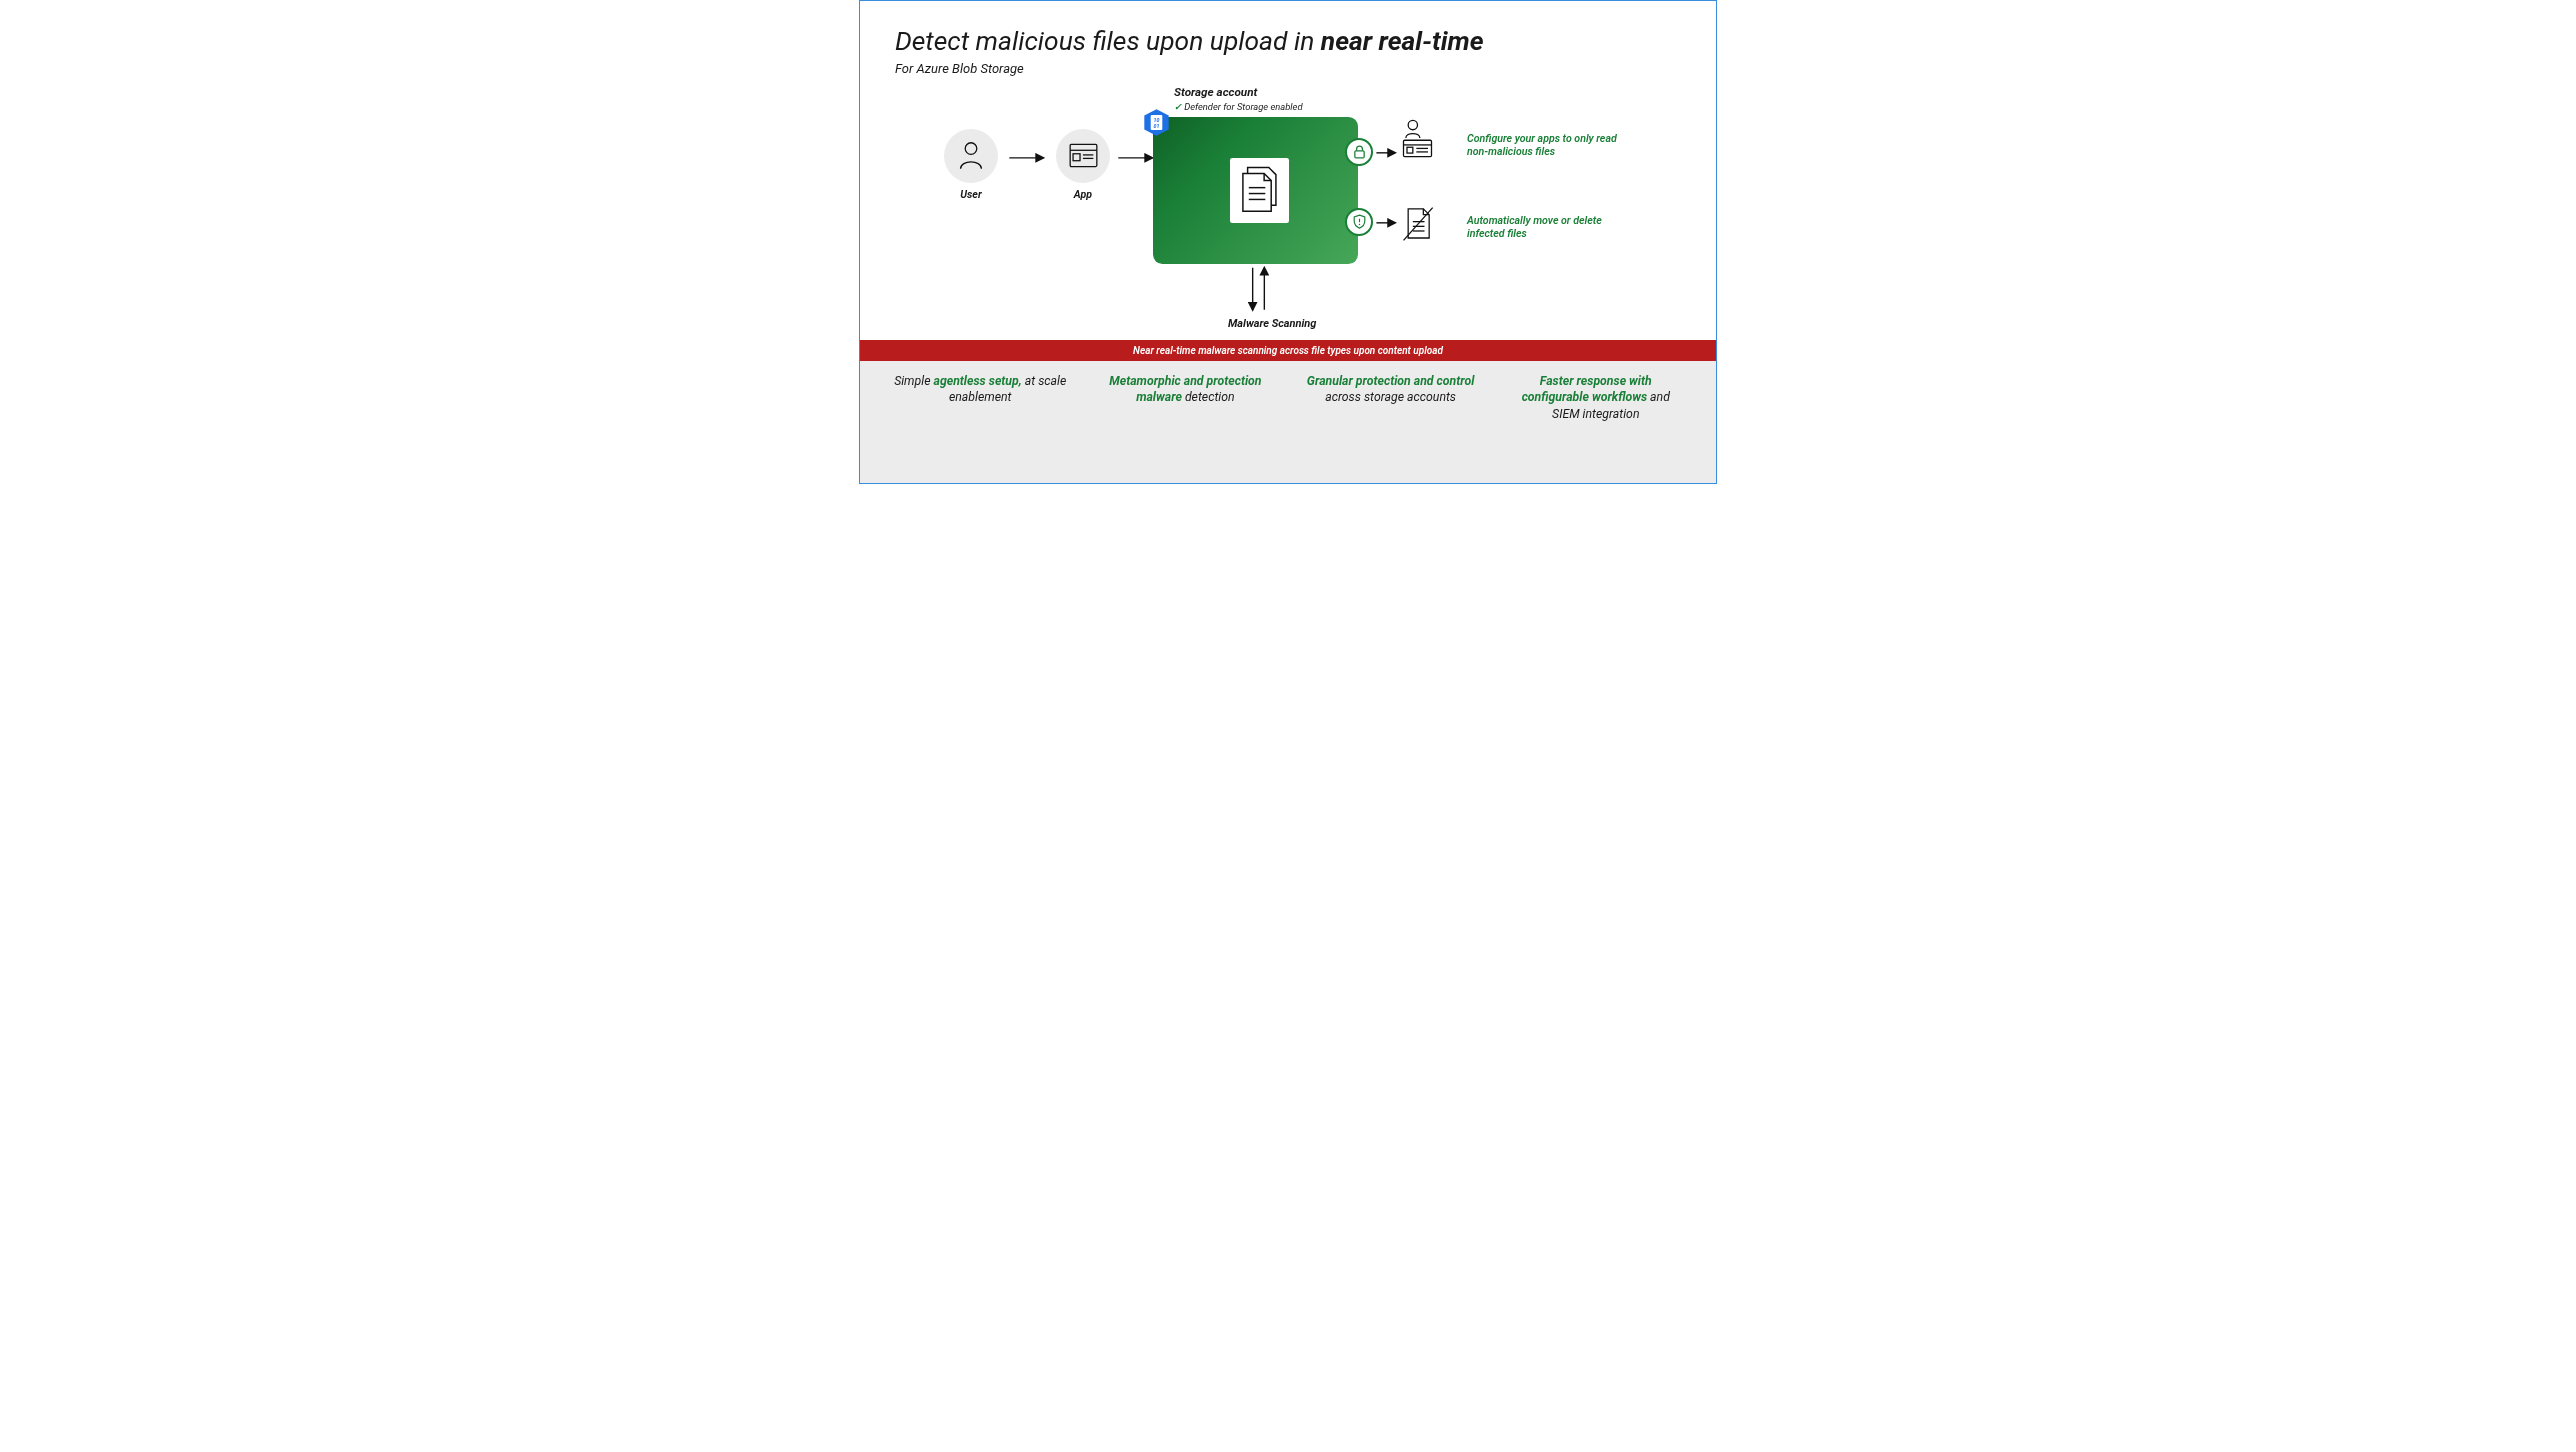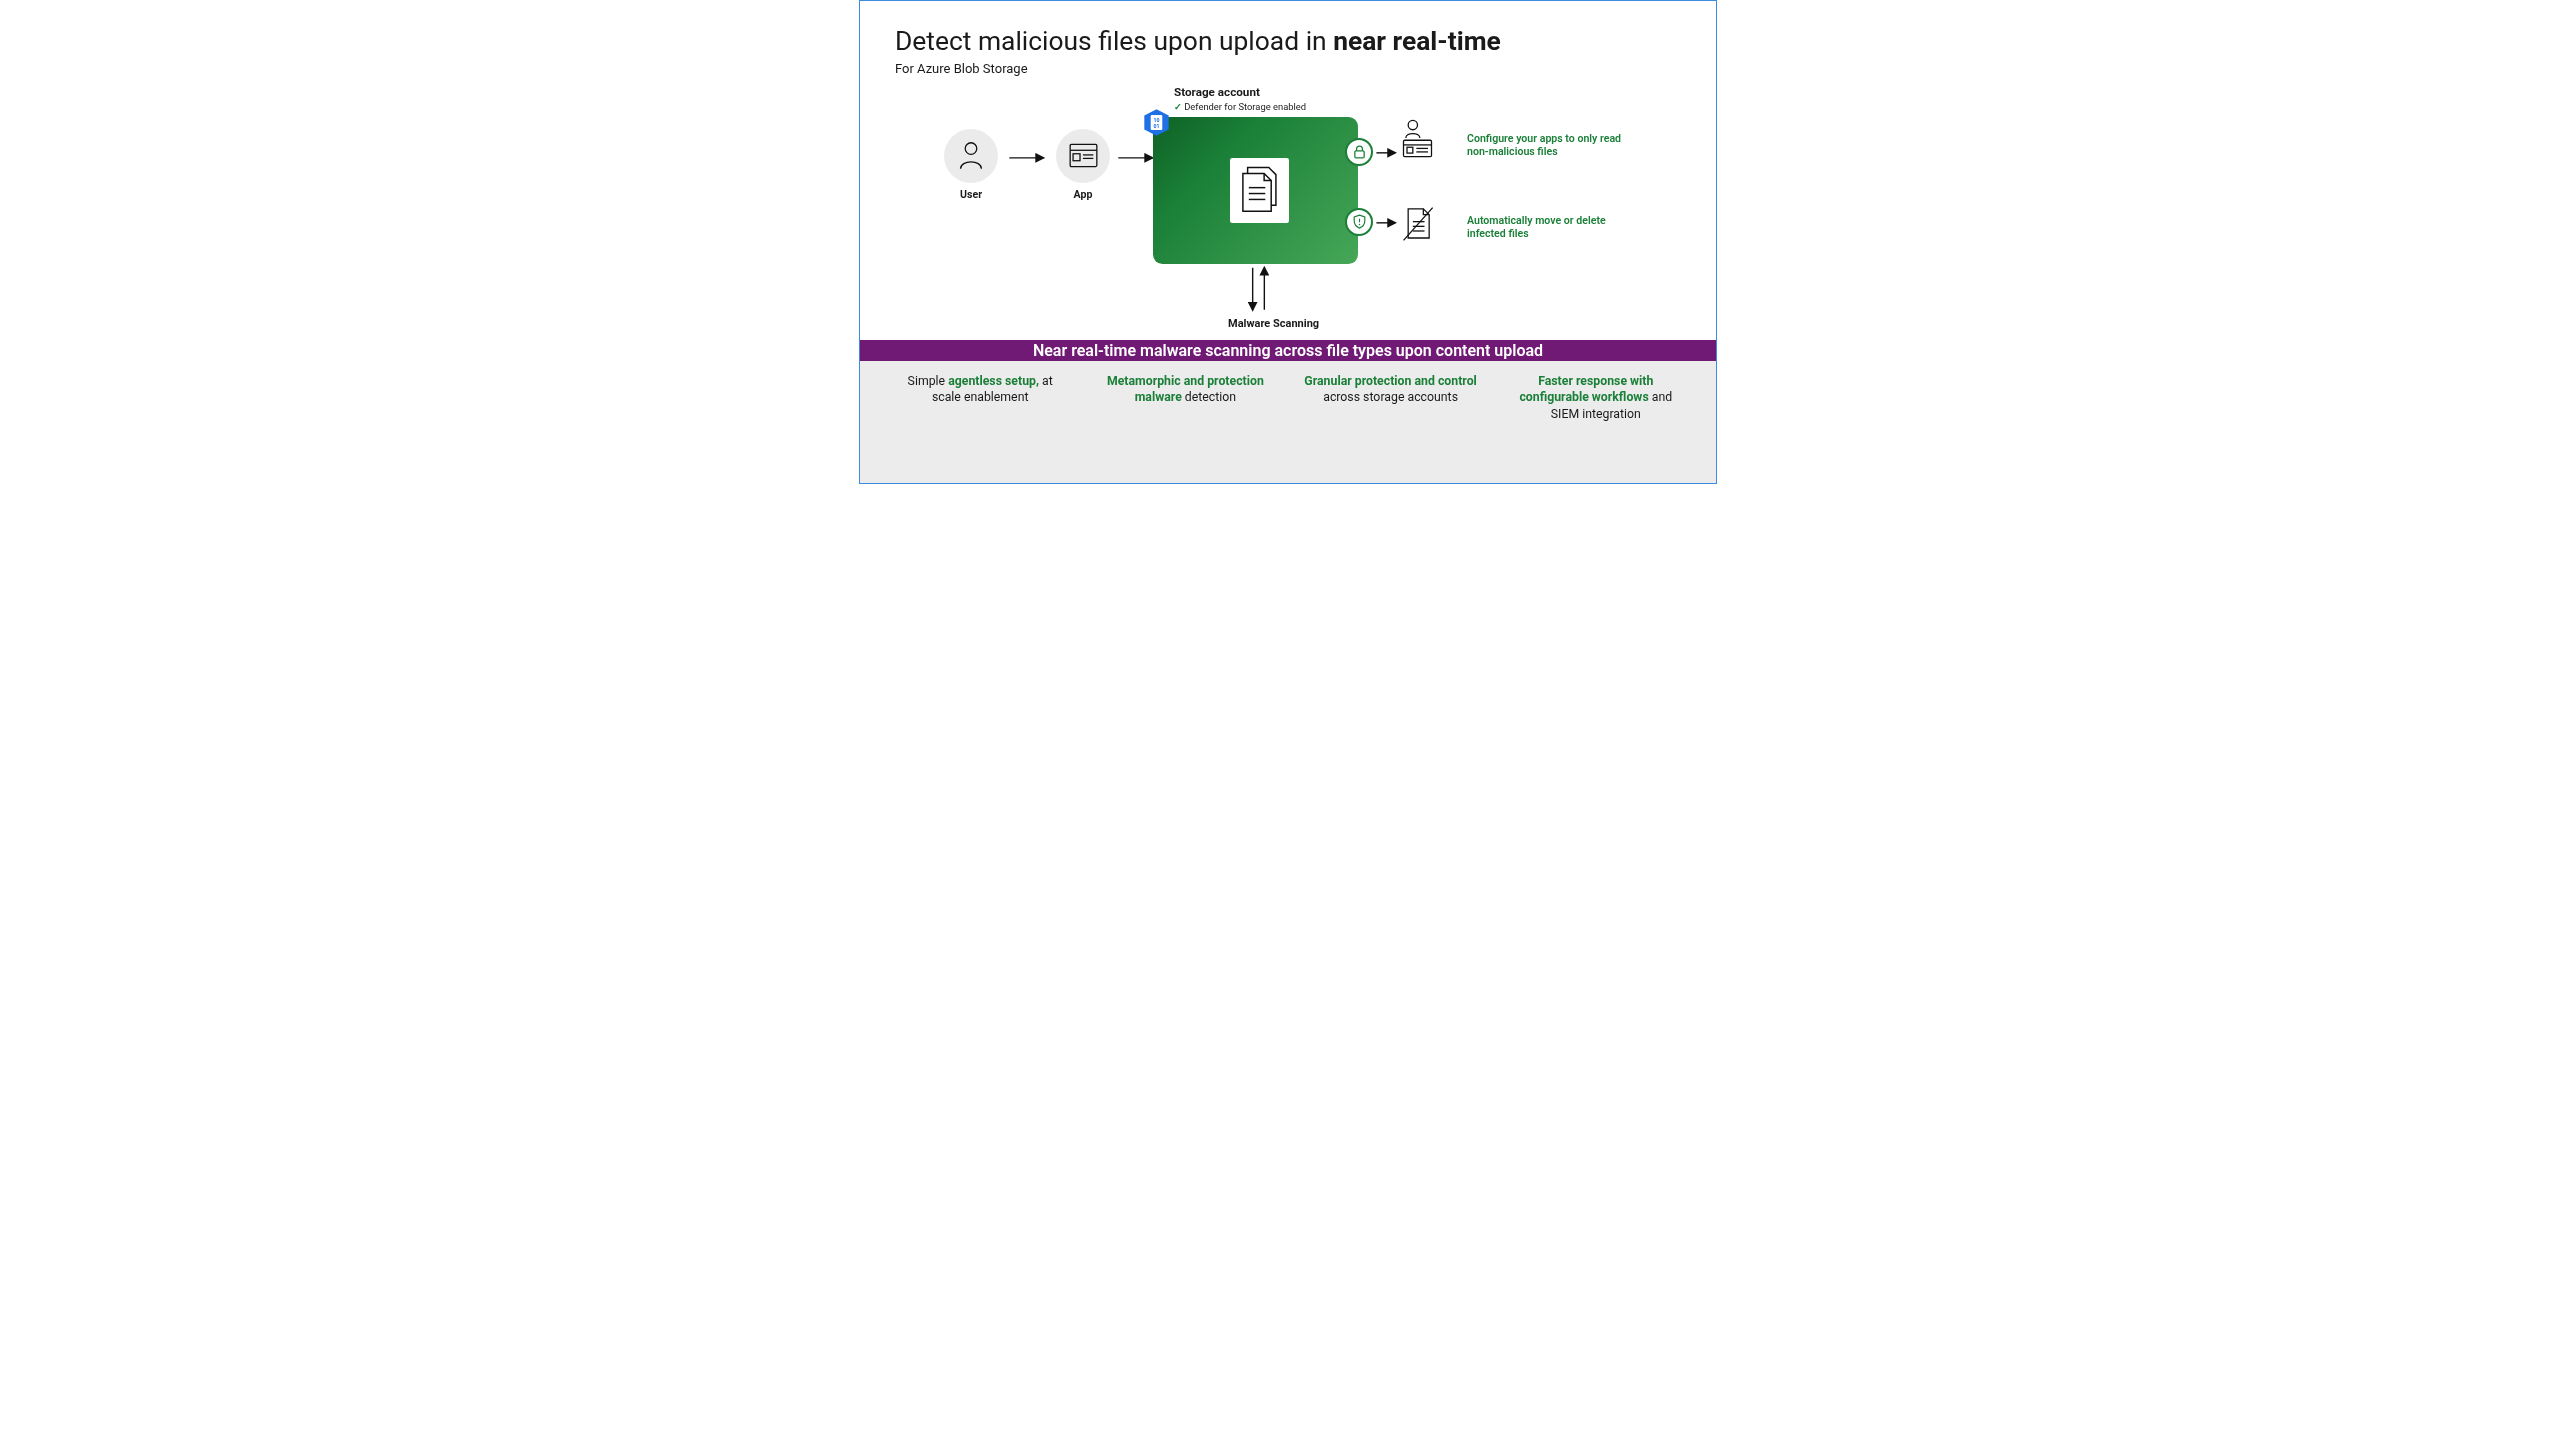--- a/index.html
+++ b/index.html
@@ -8,20 +8,21 @@
     background: #fff;
     color: #1a1a1a;
   }
   .frame {
     width: 858px;
     height: 484px;
     border: 1.2px solid #3a8dde;
     margin: 0 auto;
     position: relative;
     background: #fff;
+    font-style: italic;
   }
   .header {
     padding: 25px 35px 0 35px;
   }
   .title {
     font-size: 26.4px;
     color: #1a1a1a;
     line-height: 1.2;
     font-weight: 400;
   }
@@ -97,22 +98,22 @@
   .ricon { position:absolute; }
   .ricon.a { left: 540px; top: 36px; }
   .ricon.b { left: 540px; top: 123px; }
 
   
   .ms-label { position:absolute; left: 340px; top: 235px; font-size:11px; font-weight:700;padding-left:28px; }
 
   
   .banner {
     position:absolute; left:0; right:0; top: 339px; height: 21px;
-    background:#701a75; color:#fff; text-align:center;
-    font-size:16px; font-weight:600; line-height:21px;
+    background:#b91c1c; color:#fff; text-align:center;
+    font-size:10px; font-weight:600; line-height:21px;
   }
 
   
   .features {
     position:absolute; left:0; right:0; top: 360px; bottom:0;
     background:#ececec;
     display:flex; align-items:flex-start; justify-content:space-around;
     padding: 11.7px 17.6px;
   }
   .feat { text-align:center; font-size:12.3px; line-height:1.35; color:#1a1a1a; max-width:176px;}

